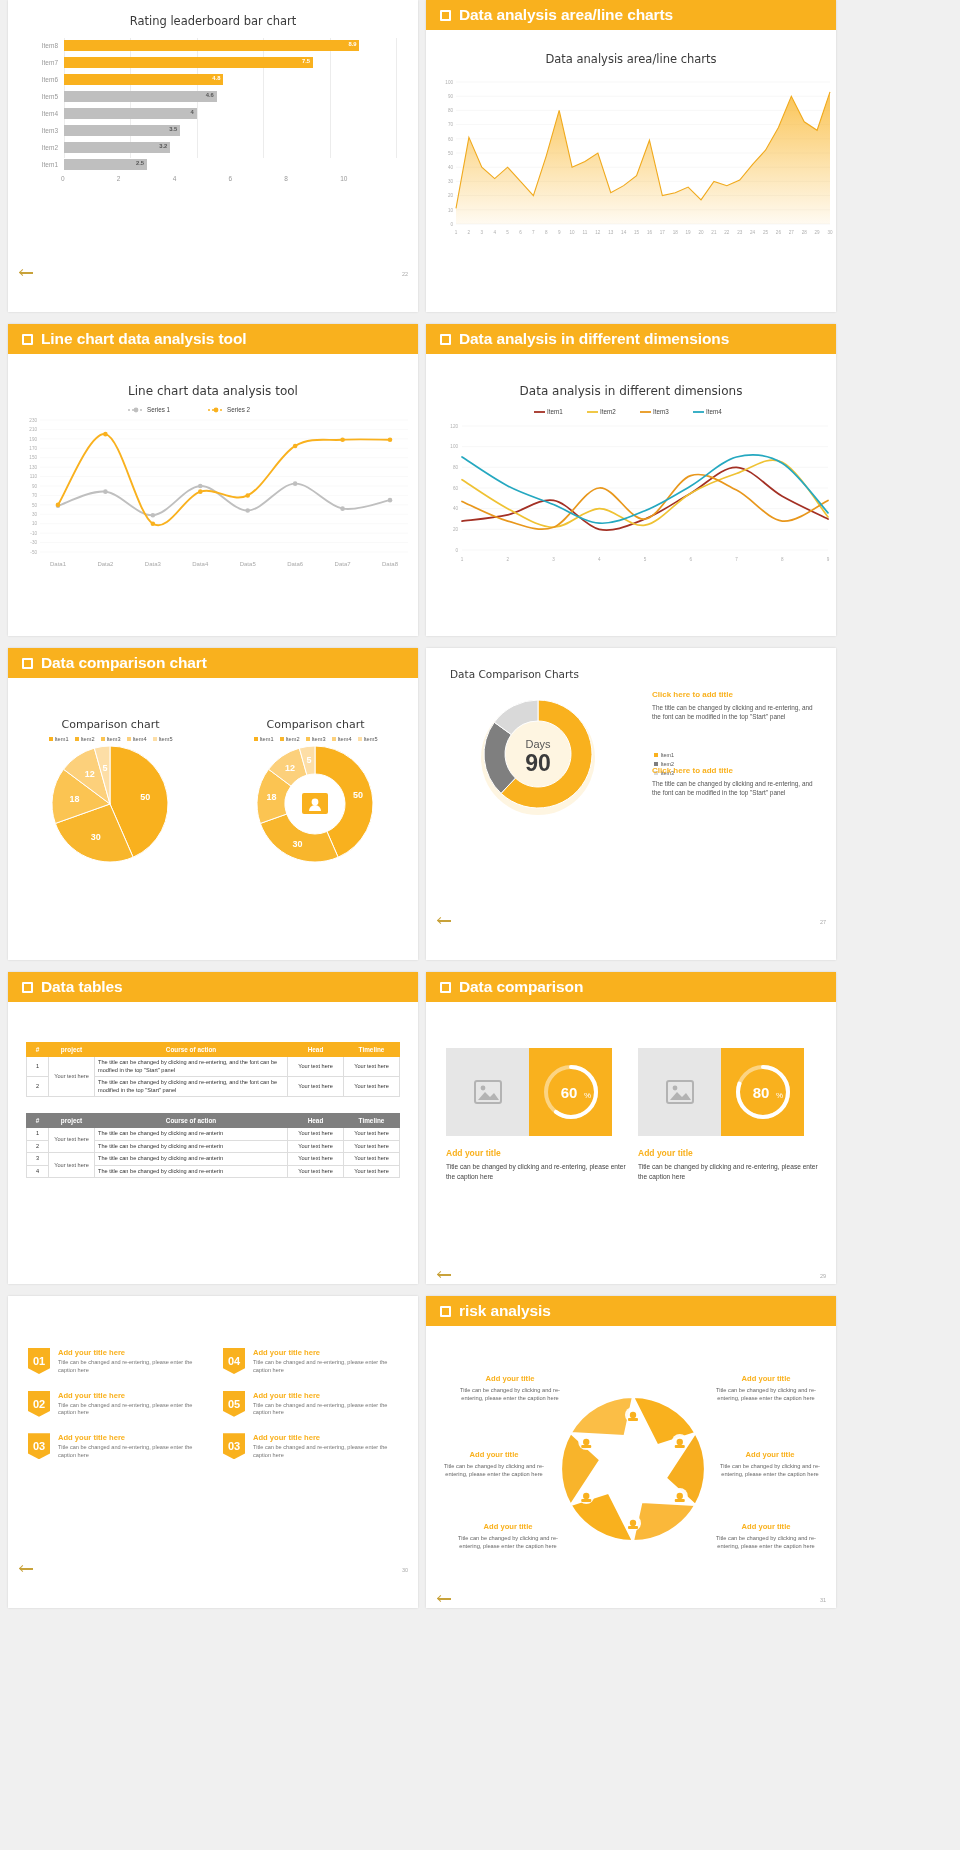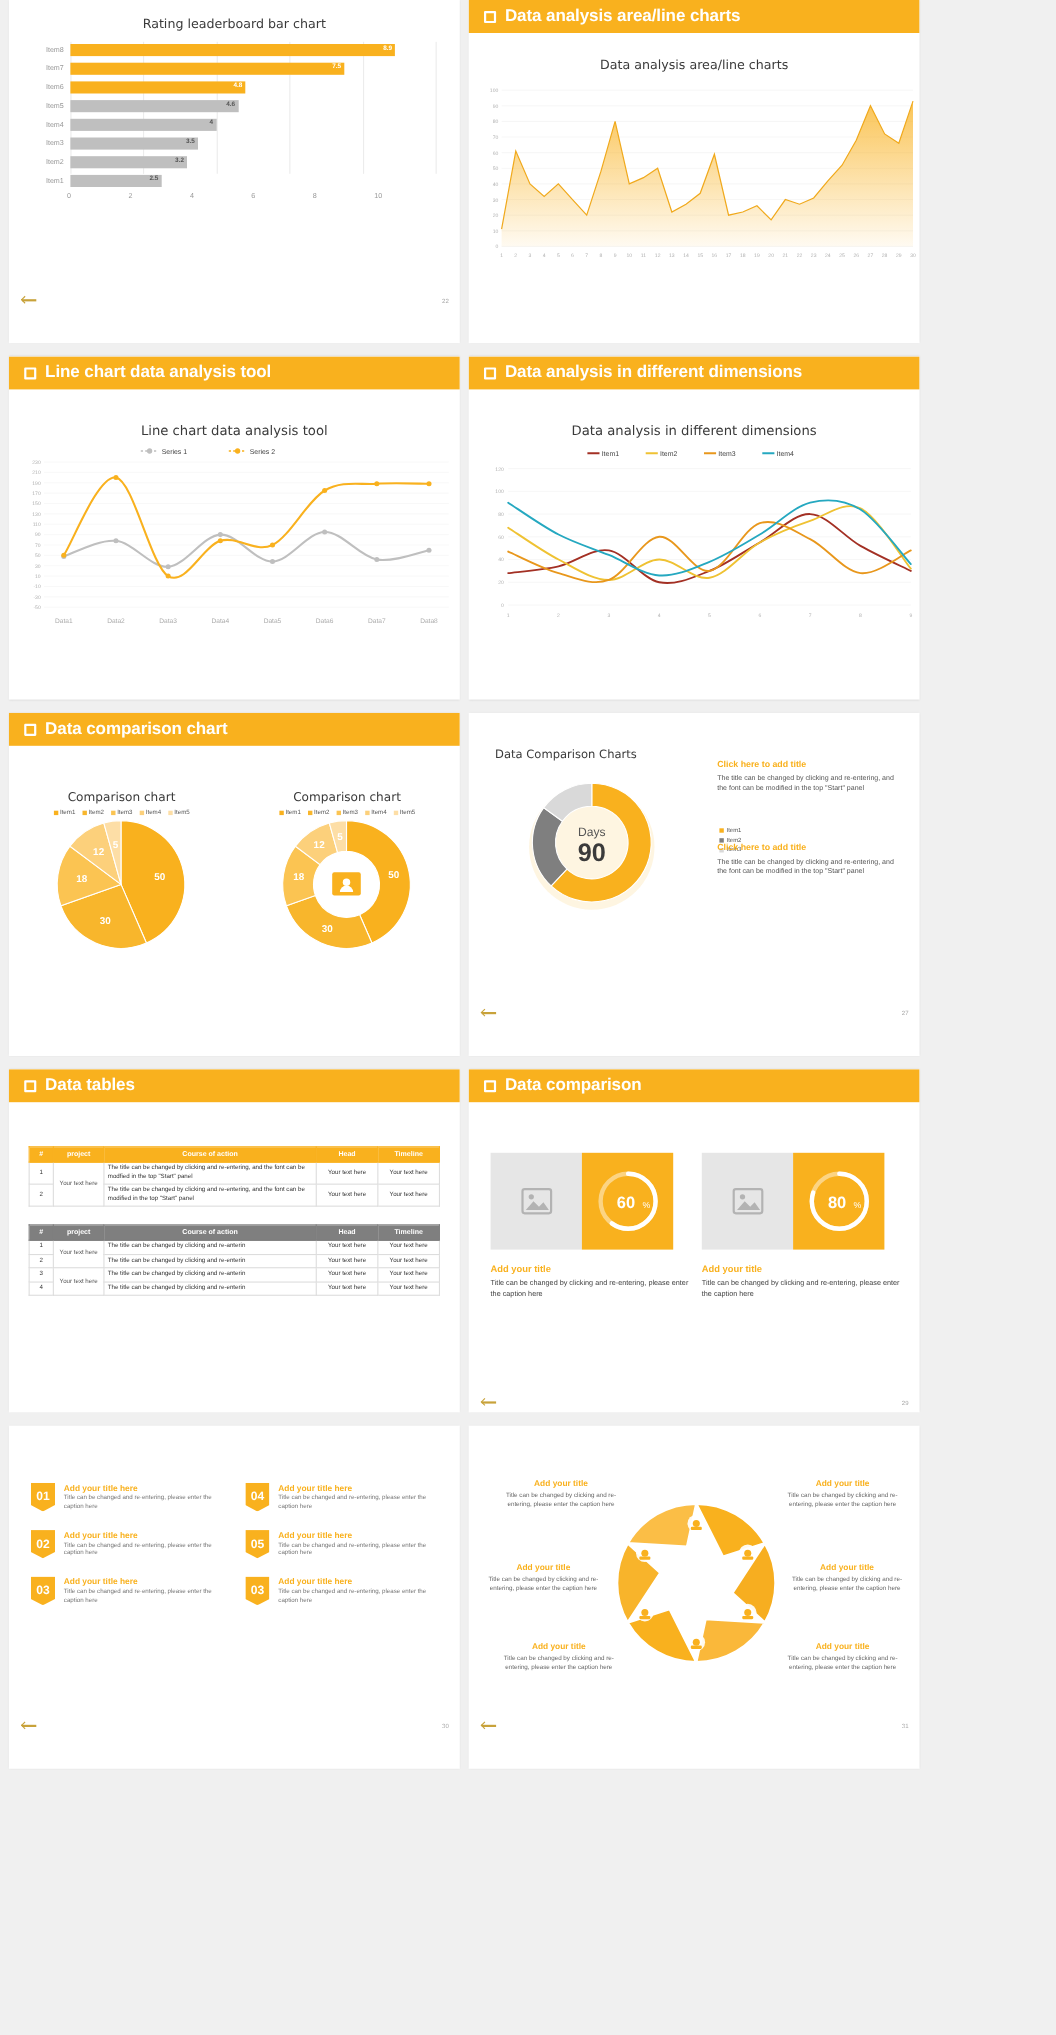--- a/index.html
+++ b/index.html
@@ -69,21 +69,21 @@
   .legt{ font-size:6.3px; fill:#444; font-family:"Liberation Sans",sans-serif;}
 
   
   .pie-col{ width:50%; text-align:center; }
   .pie-legend{ display:flex; justify-content:center; gap:6px; margin-top:5px;}
   .pie-legend span{ font-size:5.6px;color:#555;display:flex;align-items:center;gap:2px;}
   .pie-legend i{ width:4px;height:4px;background:#F9B11E;display:inline-block;}
   .divider{ width:1px;background:#e2e2e2; }
 
   
-  .s6-left{ position:absolute; left:12px; top:32px; width:210px; text-align:center;}
+  .s6-left{ position:absolute; left:12px; top:20px; width:210px; text-align:center;}
   .s6-right{ position:absolute; right:14px; top:40px; width:170px;}
   .s6-h{ color:#F9B11E; font-weight:bold; font-size:8px; margin-bottom:4px;}
   .s6-p{ font-size:6.4px; color:#555; line-height:1.45; }
   .s6-legend{ position:absolute; right:14px; top:78px; }
   .s6-legend div{ font-size:5.4px;color:#555;display:flex;align-items:center;gap:3px;margin-bottom:3px;}
   .s6-legend i{width:4px;height:4px;display:inline-block;}
 
   
   table.dt{ border-collapse:collapse; width:374px; margin:0 auto; table-layout:fixed;}
   table.dt th{ color:#fff; font-size:6.4px; font-weight:bold; padding:3px 2px; text-align:center;}
@@ -715,20 +715,24 @@
               <p>Title can be changed and re-entering, please enter the caption here</p>
             </div>
           </div>
         </div>
       <div class="retbtn"></div>
       <div class="pgnum">30</div>
     </div>
   </div>
 
   <div class="slide">
+    <div class="hdr">
+      <span class="sq"></span>
+      <span class="ttl">risk analysis</span>
+    </div>
     <div class="body">
       <svg width="190" height="190" viewBox="0 0 190 190" style="position:absolute;left:112px;top:48px" id="svg-shutter">
           <path d="M 95 23 A 72 72 0 0 1 157.35382907247958 59.00000000000001 L 119.32362691495958 71.24371296473596 Z" fill="#F9B11E" stroke="#fff" stroke-width="2.2"></path>
           <path d="M 157.35382907247958 59.00000000000001 A 72 72 0 0 1 157.35382907247958 131 L 127.73536152961336 104.18673530289789 Z" fill="#F7AE20" stroke="#fff" stroke-width="2.2"></path>
           <path d="M 157.35382907247958 131 A 72 72 0 0 1 95 167 L 103.41173461465378 127.94302233816192 Z" fill="#FAB83A" stroke="#fff" stroke-width="2.2"></path>
           <path d="M 95 167 A 72 72 0 0 1 32.646170927520416 131 L 70.67637308504042 118.75628703526404 Z" fill="#F9B11E" stroke="#fff" stroke-width="2.2"></path>
           <path d="M 32.646170927520416 131 A 72 72 0 0 1 32.64617092752042 58.99999999999999 L 62.26463847038665 85.81326469710211 Z" fill="#F8B42B" stroke="#fff" stroke-width="2.2"></path>
           <path d="M 32.64617092752042 58.99999999999999 A 72 72 0 0 1 94.99999999999999 23 L 86.58826538534622 62.056977661838076 Z" fill="#FBBE46" stroke="#fff" stroke-width="2.2"></path>
           <g>
             <circle cx="95" cy="41" r="8" fill="#fff" opacity=".92"></circle>

